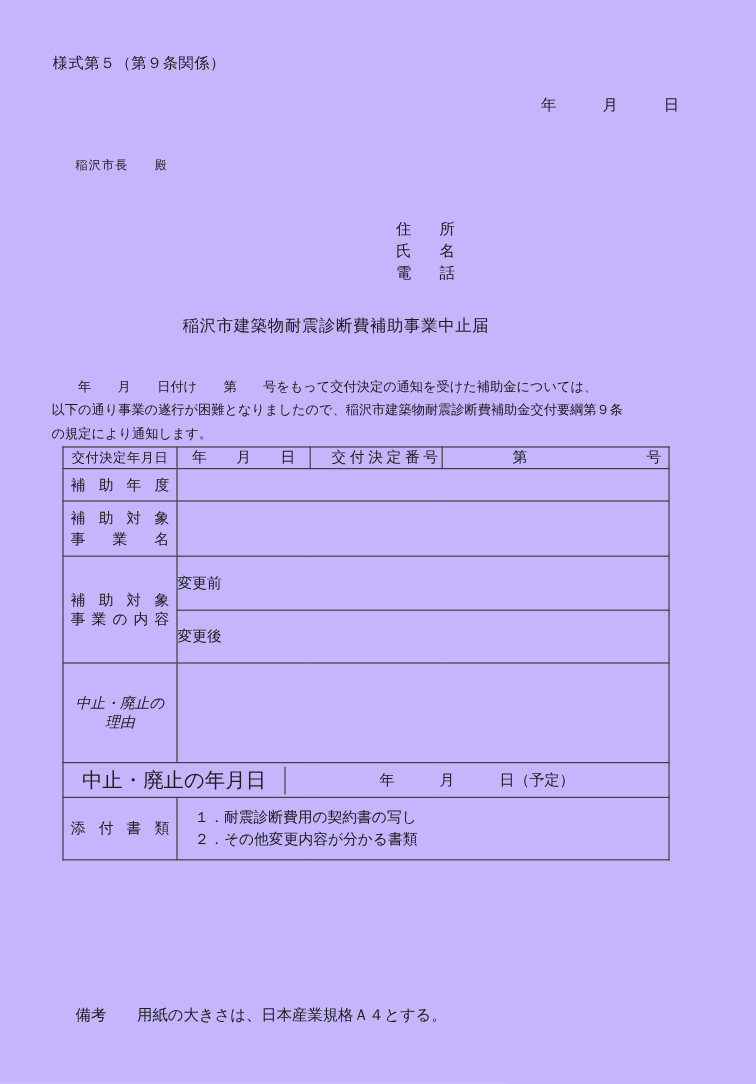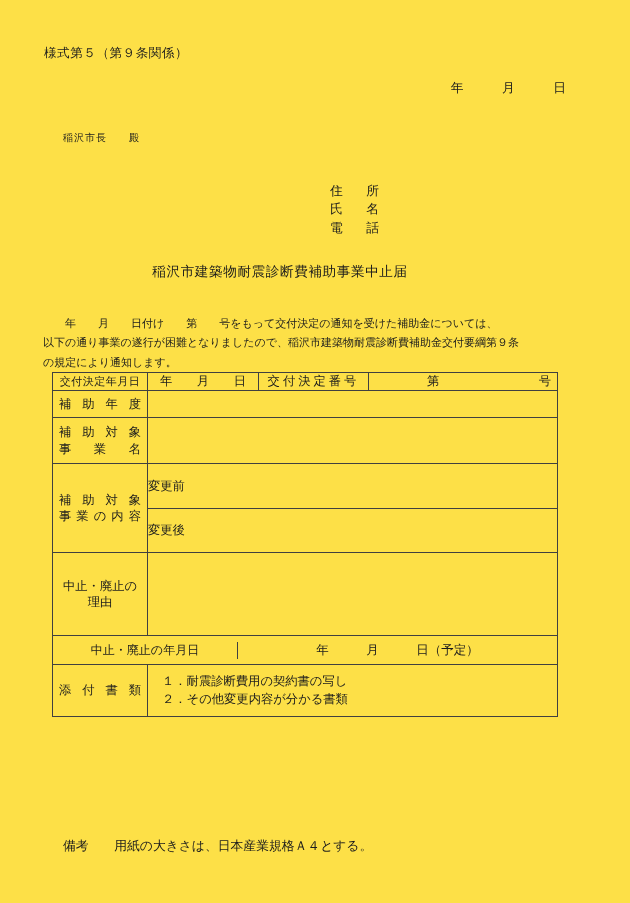--- a/index.html
+++ b/index.html
@@ -3,21 +3,21 @@
 <meta charset="utf-8">
 <style>
   html,body{margin:0;padding:0;}
   body{
     background:#e8e8e8;
     font-family:"Liberation Serif","DejaVu Serif",serif;
   }
   .page{
     position:relative;
     width:630px;height:903px;
-    background:#fde047;
+    background:#c4b5fd;
     color:#1c1c1c;
     overflow:hidden;
     margin:0 auto;
   }
   .abs{position:absolute;}
 
   .form-number{left:44px;top:45px;font-size:12.6px;letter-spacing:.5px;}
   .date-line{right:64px;top:80px;font-size:12.8px;}
   .addressee{left:63px;top:131px;font-size:10px;letter-spacing:1px;}
 
@@ -47,26 +47,26 @@
   }
   table.form td{
     border:1px solid #404040;
     padding:0;
     vertical-align:middle;
     overflow:hidden;
   }
   .just{display:flex;justify-content:space-between;align-items:center;padding:0 6px;line-height:16.5px;}
   .ctr{text-align:center;}
   .lbl-sm{font-size:11px;text-align:center;letter-spacing:.5px;}
-  .num-label{text-align:center;letter-spacing:3px;}
+  .num-label{text-align:right;letter-spacing:3px;}
   .dai-go{display:flex;justify-content:space-between;align-items:center;padding-left:58px;padding-right:6px;height:100%;}
   .sub-cell{padding-left:8px;text-align:left;}
-  .reason{ text-align:center;line-height:16.5px;}
+  .reason{ text-align:center;line-height:16.5px;font-style:italic;}
   .r6-wrap{display:flex;height:100%;align-items:stretch;}
-  .r6-left{width:185px;display:flex;align-items:center;justify-content:center;border-right:1px solid #404040;box-sizing:border-box;font-size:12px;}
+  .r6-left{width:185px;display:flex;align-items:center;justify-content:center;border-right:1px solid #404040;box-sizing:border-box;font-size:17px;}
   .r6-right{flex:1;display:flex;align-items:center;justify-content:center;font-size:12.5px;font-family:Liberation Mono, monospace;}
   .attach-items{padding-left:14px;line-height:17.5px;}
 
   .note{left:63px;top:838px;font-size:12.8px;}
 </style>
 </head>
 <body>
 
 <div class="page">
 

